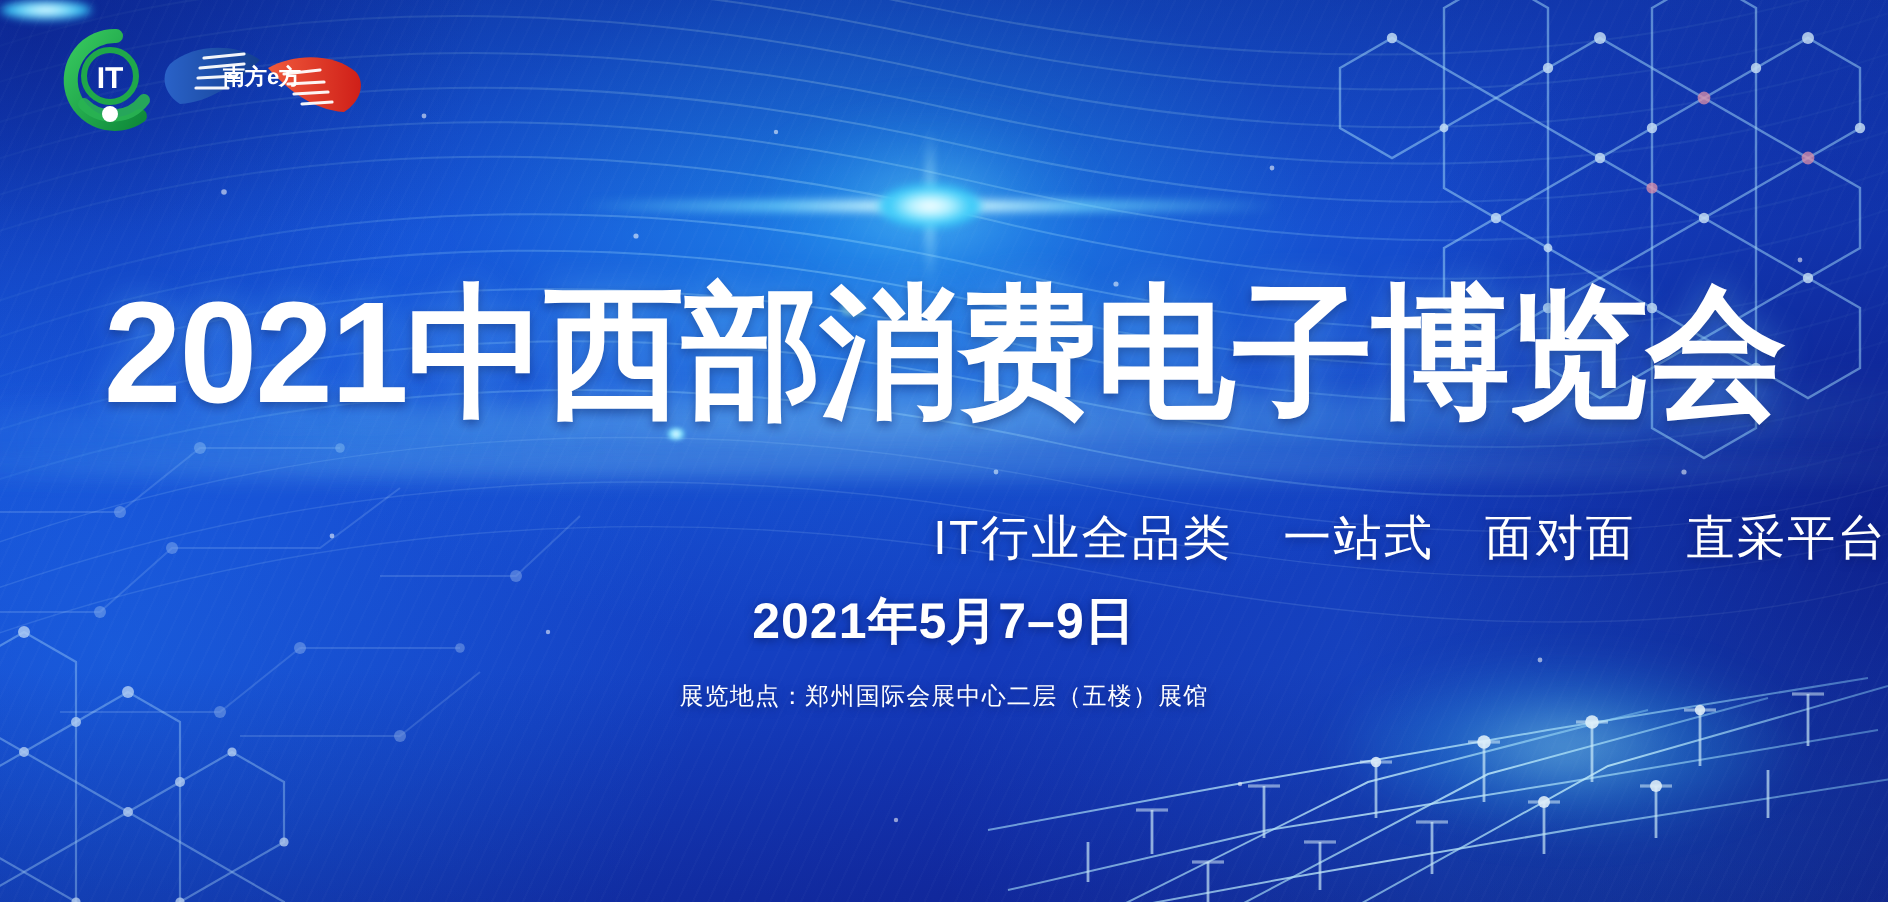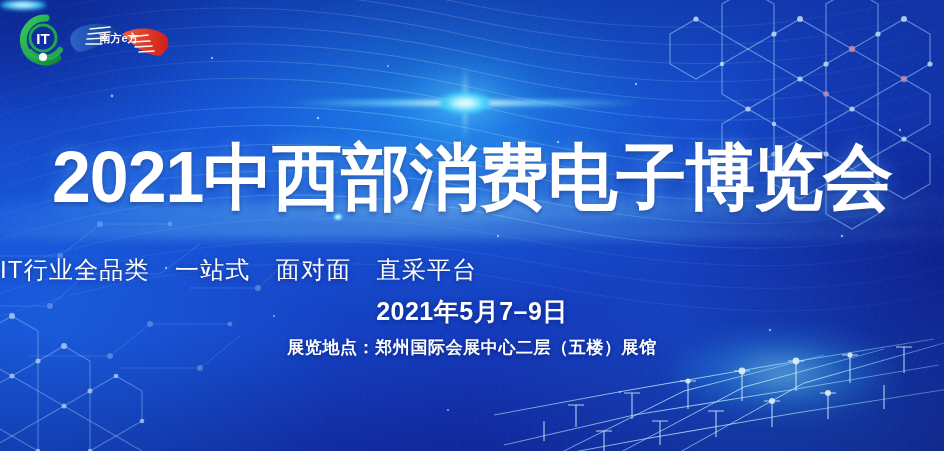--- a/index.html
+++ b/index.html
@@ -89,62 +89,62 @@
   .mesh-l{ position:absolute; left:-10px; top:196px; width:360px; height:190px; opacity:.5; }
   
   .hatch{
     position:absolute; inset:0;
     background:repeating-linear-gradient(115deg, rgba(255,255,255,0.030) 0px, rgba(255,255,255,0.030) 1px, rgba(255,255,255,0) 1px, rgba(255,255,255,0) 7px);
     opacity:.55;
   }
   .dots{ position:absolute; inset:0; }
 
   
-  .logo{ position:absolute; left:2px; top:10px; width:182px; height:62px; }
+  .logo{ position:absolute; left:14px; top:10px; width:182px; height:62px; }
   .logo-underline{
     position:absolute; left:20px; top:52px; width:148px; height:12px;
   }
 
   
   .title{
     position:absolute; left:0; right:0; top:139px;
     text-align:center;
     font-size:72px; line-height:76px;
     font-weight:700;
     color:#ffffff;
     letter-spacing:-1px;
     transform:scaleX(0.97);
     text-shadow:0 0 18px rgba(110,200,255,0.45), 0 2px 5px rgba(4,20,90,0.5);
     white-space:nowrap;
   }
   .subtitle{
     position:absolute; left:0; right:0; top:255px;
-    text-align:left;
+    text-align:right;
     font-size:24px; line-height:30px;
     font-weight:400;
     color:#ffffff;
     letter-spacing:1.2px;
     text-shadow:0 1px 5px rgba(4,20,90,0.55);
     white-space:nowrap;
   }
   .date{
     position:absolute; left:0; right:0; top:296px;
     text-align:center;
     font-size:25px; line-height:30px;
     font-weight:700;
     color:#ffffff;
     letter-spacing:0.5px;
     text-shadow:0 1px 5px rgba(4,20,90,0.6);
     white-space:nowrap;
   }
   .venue{
     position:absolute; left:0; right:0; top:336px;
     text-align:center;
-    font-size:17px; line-height:24px;
-    font-weight:700;
+    font-size:12px; line-height:24px;
+    font-weight:400;
     color:#ffffff;
     letter-spacing:0.6px;
     text-shadow:0 1px 4px rgba(4,20,90,0.6);
     white-space:nowrap;
   }
 </style>
 </head>
 <body>
 
 <div class="banner">

